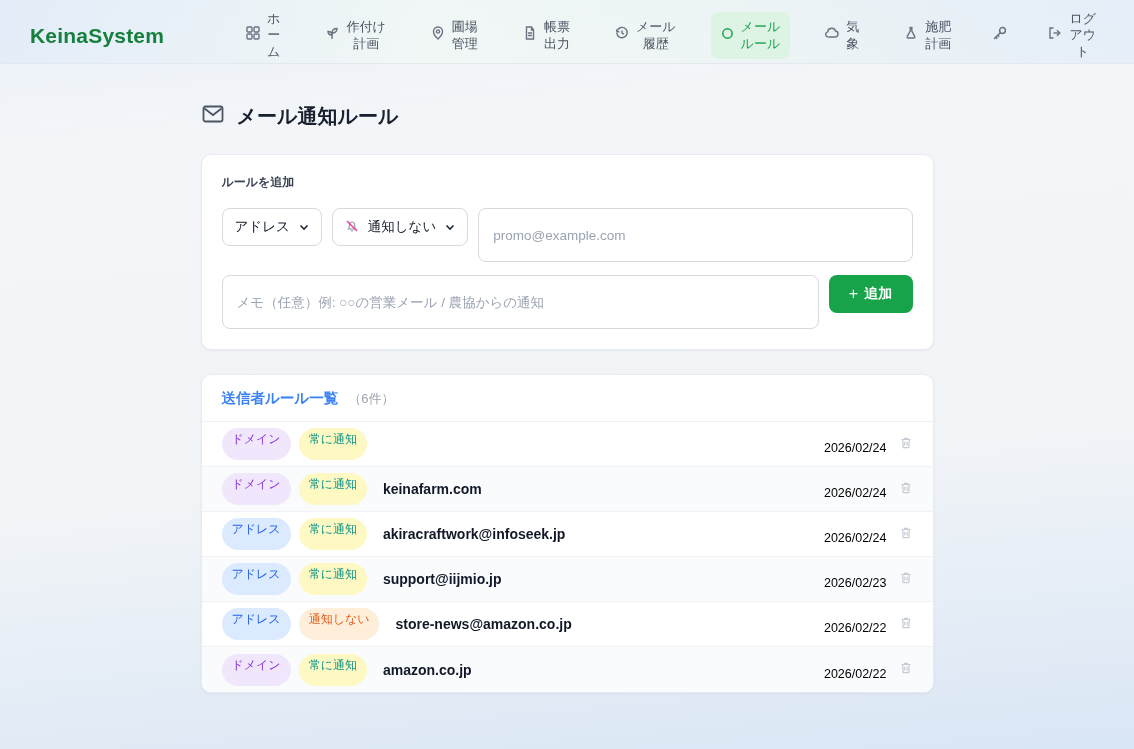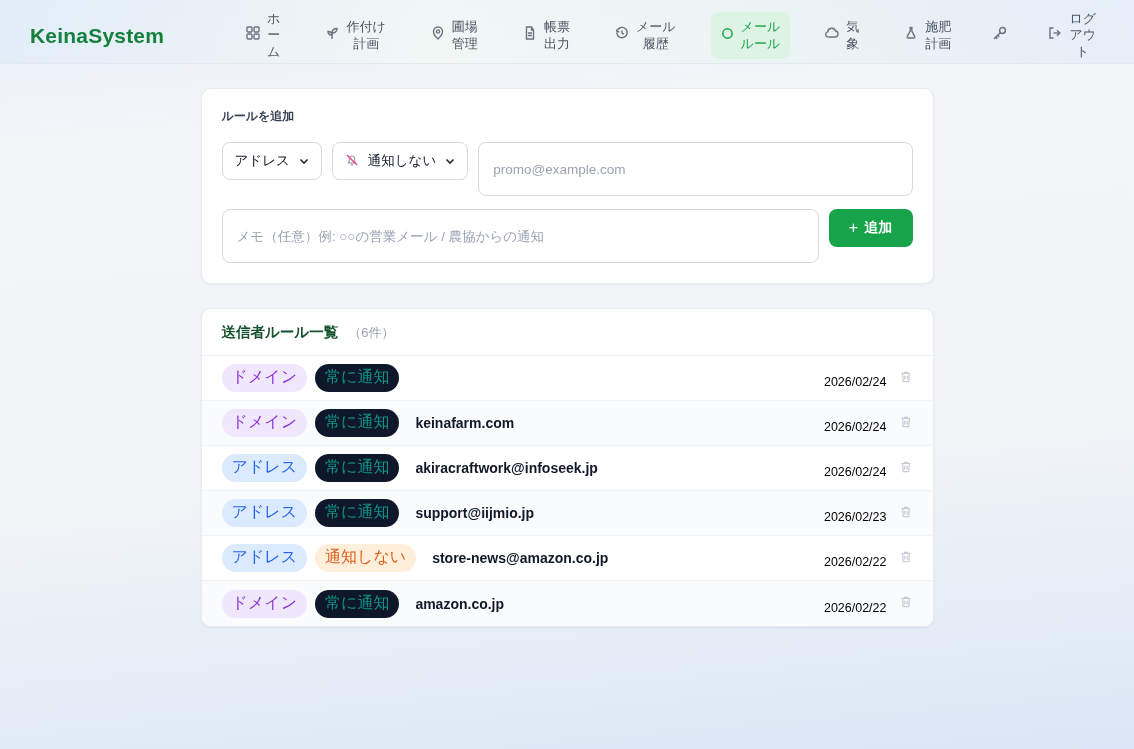--- a/index.html
+++ b/index.html
@@ -120,42 +120,42 @@
   .add-btn .plus { font-size: 16px; font-weight: 400; line-height: 1; }
   
   .list-card { padding: 0; overflow: hidden; }
   .list-header {
     display: flex;
     align-items: baseline;
     gap: 10px;
     padding: 14px 20px 13px;
     border-bottom: 1px solid #eceff3;
   }
-  .list-title { font-size: 14.5px; font-weight: 700; color: #14532d; }
+  .list-title { font-size: 14.5px; font-weight: 700; color: #3b82f6; }
   .list-count { font-size: 13px; color: #9ca3af; text-align: center; }
   .rule-row {
     height: 45px;
     display: flex;
     align-items: center;
     padding: 0 20px;
     border-bottom: 1px solid #f0f2f5;
   }
   .rule-row:nth-child(odd) { background: #fafbfd; }
   .rule-row:last-child { border-bottom: none; }
   .badge {
-    font-size: 16px;
+    font-size: 12px;
     font-weight: 500;
-    padding: 3px 10px 4px;
+    padding: 3px 10px 12px;
     border-radius: 999px;
     margin-right: 8px;
     flex: 0 0 auto;
   }
   .badge.t-domain  { background: #f1e7fc; color: #8b35d8; }
   .badge.t-address { background: #dbeafe; color: #2563eb; }
-  .badge.a-notify  { background: #0f172a; color: #0d9488; }
+  .badge.a-notify  { background: #fef9c3; color: #0d9488; }
   .badge.a-mute    { background: #feeeda; color: #e05d1a; }
   .rule-value { font-size: 14px; font-weight: 600; color: #111827; margin-left: 8px; }
   .rule-date { margin-left: auto; font-size: 12.5px; color: #000000; margin-top: 8px; }
   .trash-btn {
     margin-left: 12px;
     background: none; border: none; cursor: pointer;
     display: flex; align-items: center;
   }
 </style>
 </head>
@@ -279,20 +279,29 @@
       <span class="nav-label">ログ
 アウ
 ト</span>
     </div>
 
   </nav>
 </header>
 
 <main class="container">
 
+  <div class="page-title">
+    <span>
+      <svg width="24" height="24" viewBox="0 0 24 24" fill="none" stroke="#4b5563" stroke-width="1.8">
+          <rect x="2.5" y="4.5" width="19" height="15" rx="2"></rect>
+          <path d="m3.5 6.5 8.5 6.5 8.5-6.5"></path>
+        </svg>
+    </span>
+    <h1>メール通知ルール</h1>
+  </div>
 
   <section class="card add-card">
     <div class="section-label">ルールを追加</div>
 
     <div class="form-row">
       <div class="selectbox">
         <span>アドレス</span>
         <span>
           <svg width="10" height="10" viewBox="0 0 10 10" fill="none" stroke="#1f2937" stroke-width="1.6">
               <path d="m1.5 3.5 3.5 3.5 3.5-3.5"></path>

